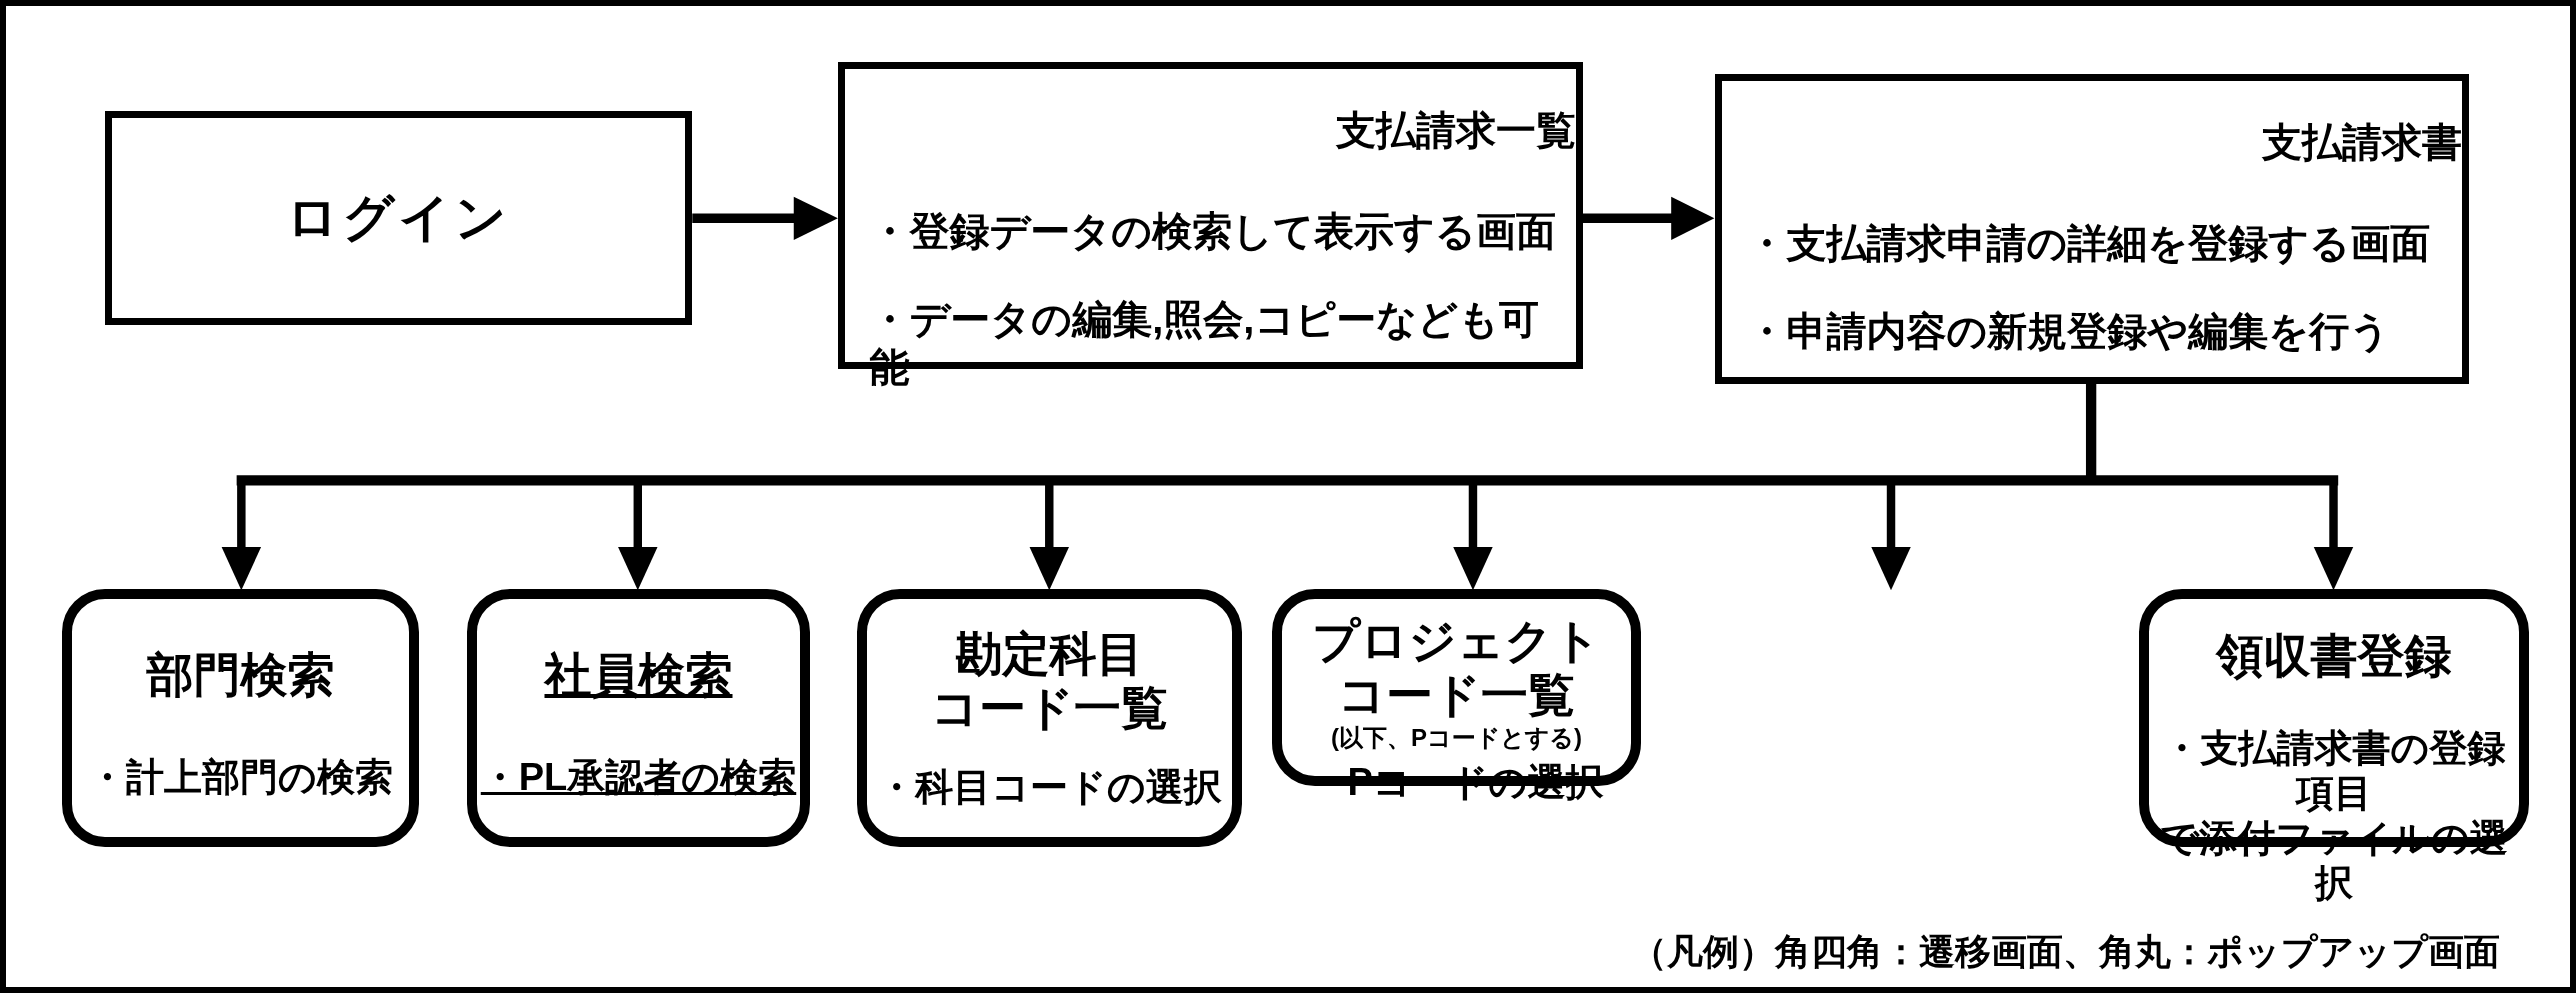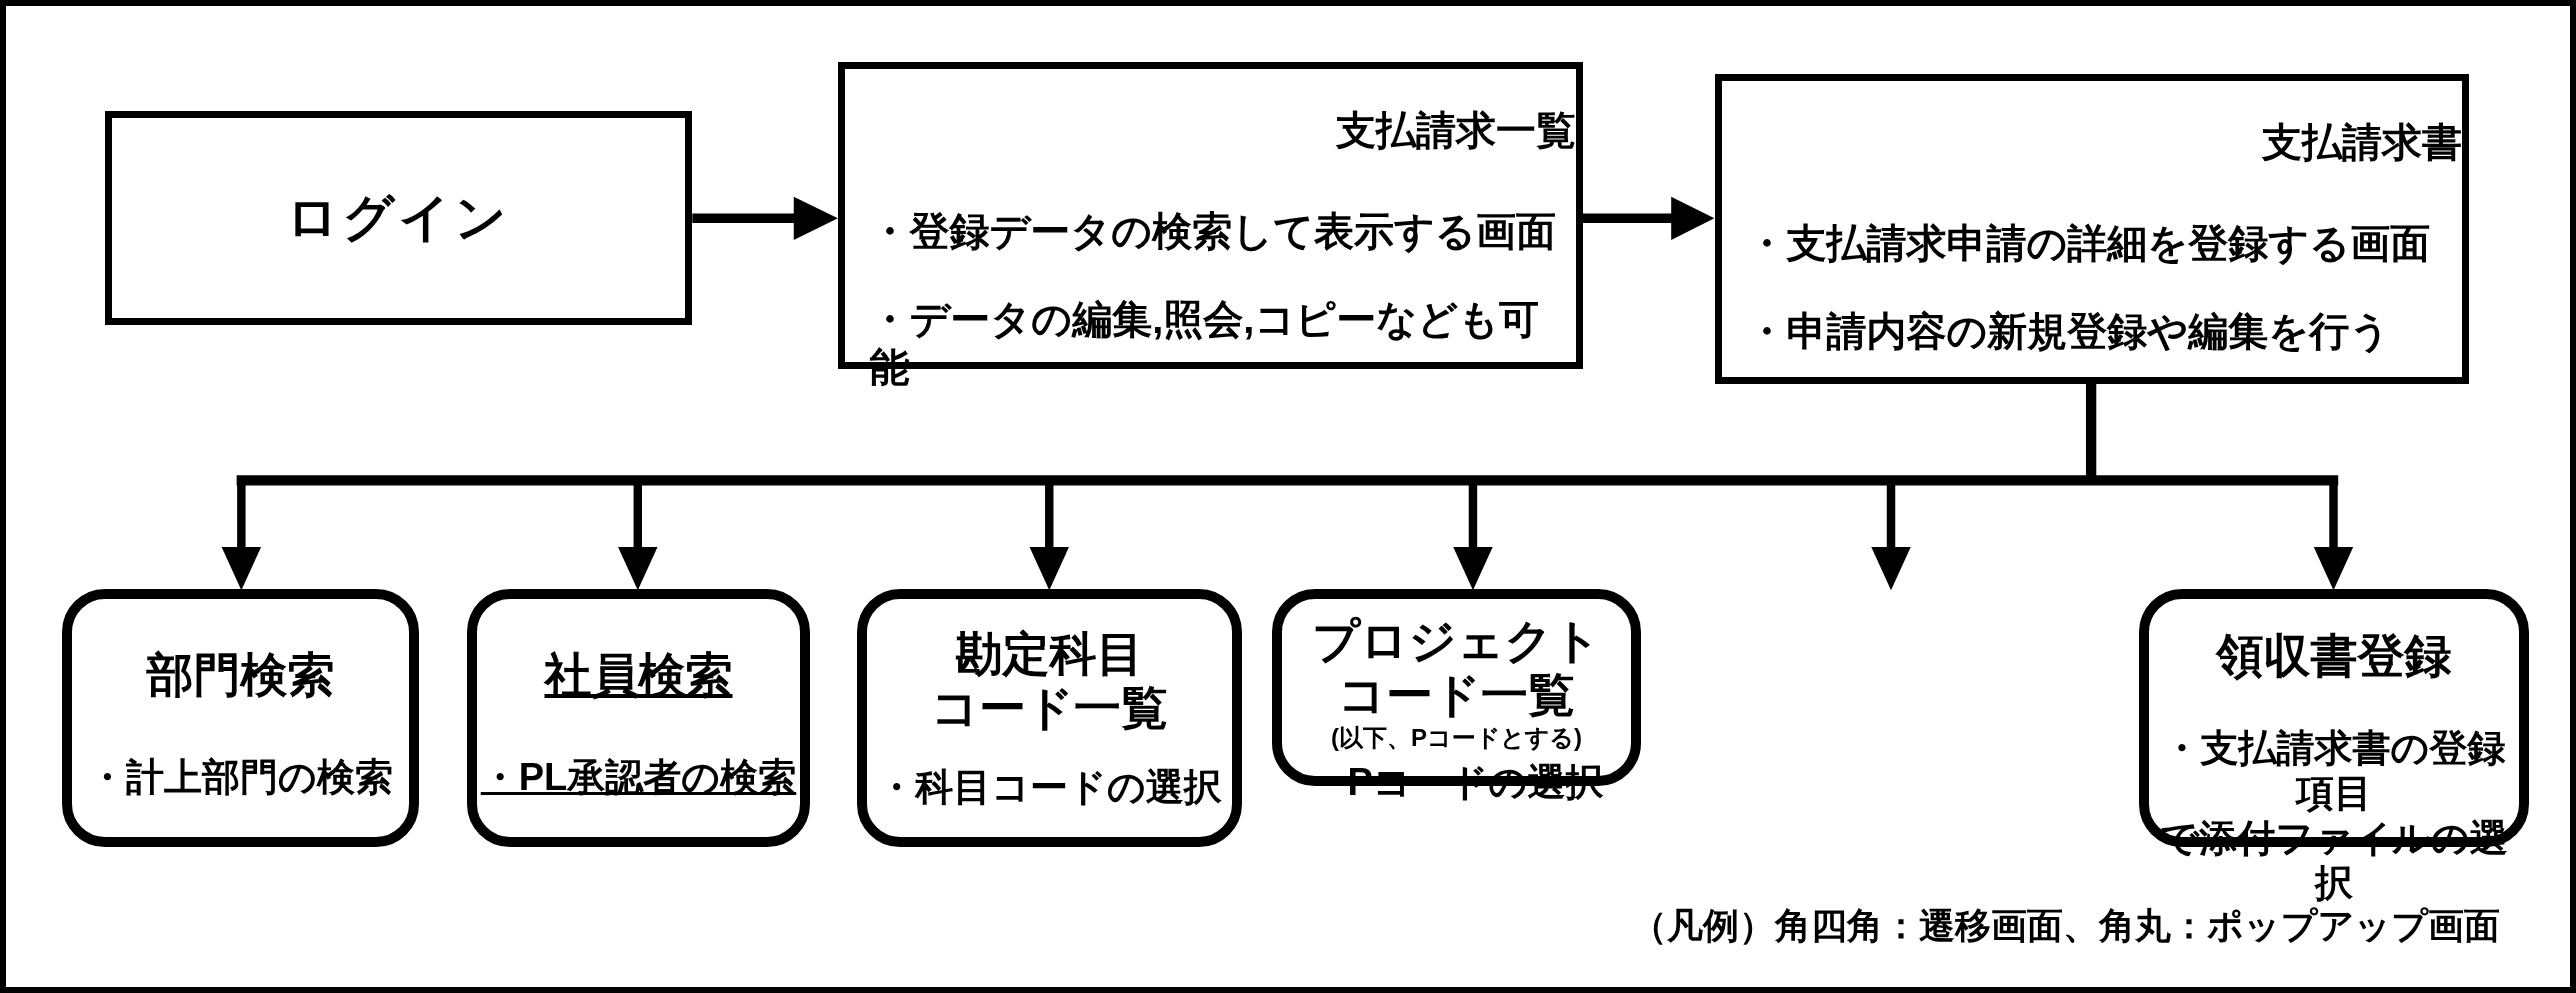--- a/index.html
+++ b/index.html
@@ -93,21 +93,21 @@
 
   .node-b5 .box-title { margin-top: 58px; }
   .node-b5 .bullet    { margin-top: 45px; }
 
   .node-b6 .box-title { margin-top: 30px; }
   .node-b6 .bullet    { margin-top: 43px; }
 
   .legend {
     position: absolute;
     right: 70px;
-    top: 898px;
+    top: 924px;
     font-size: 36px;
     line-height: 1.2;
     z-index: 1;
     white-space: nowrap;
   }
 </style>
 </head>
 <body>
 
 <div class="canvas">

